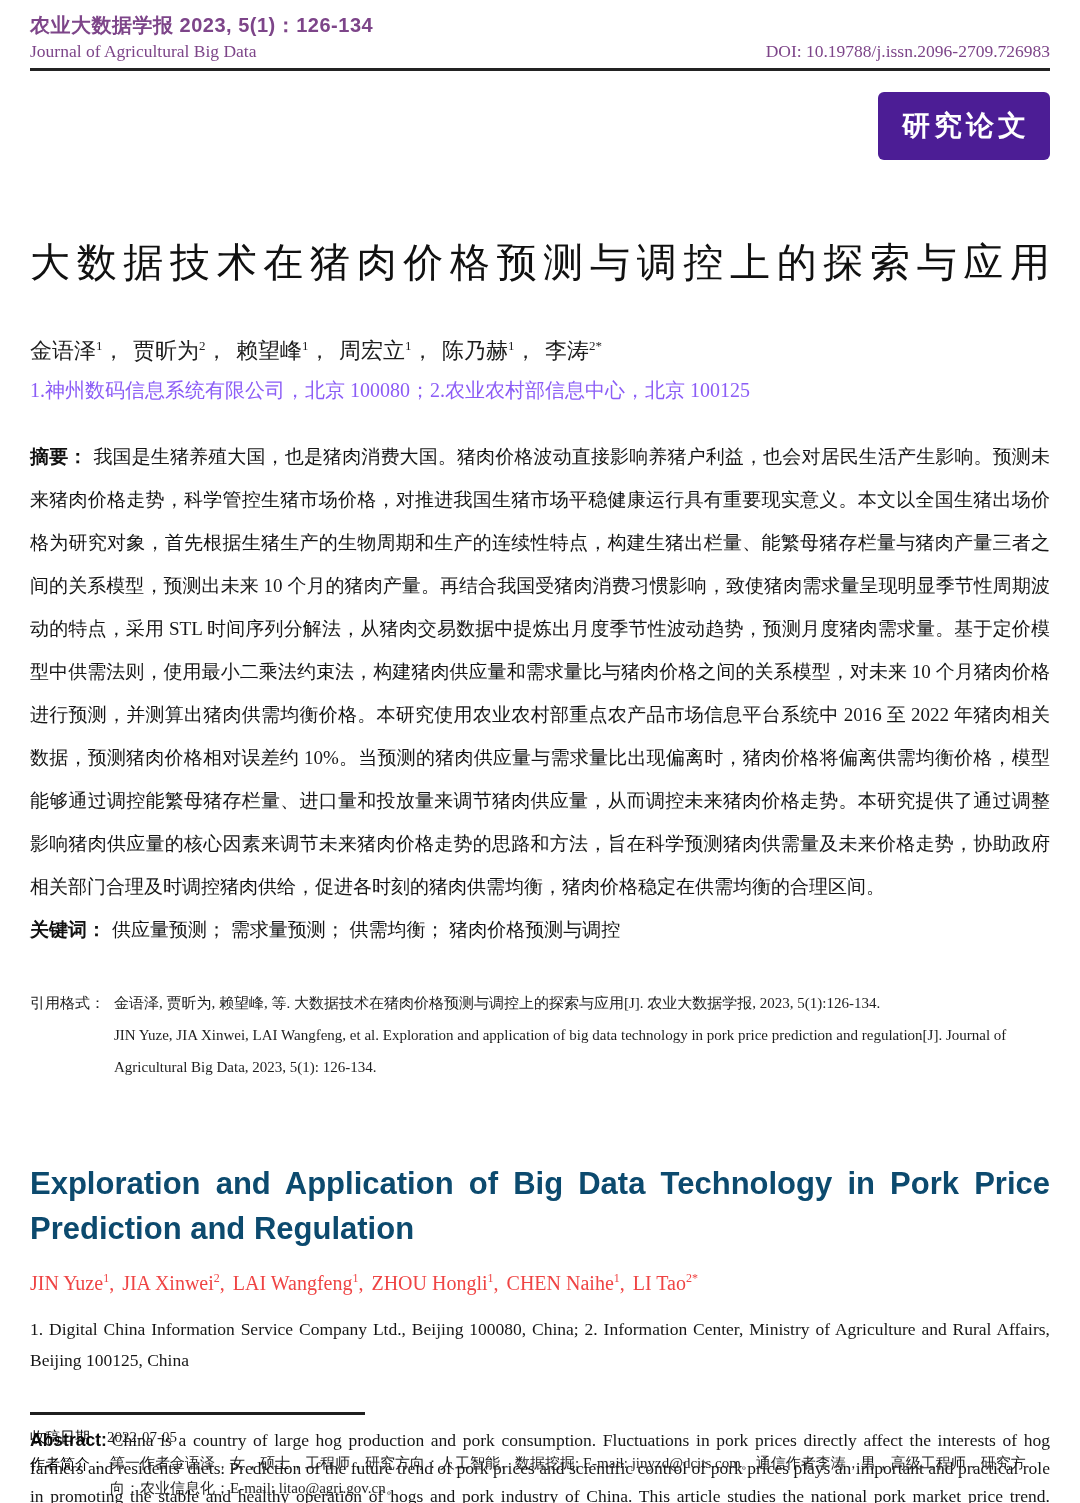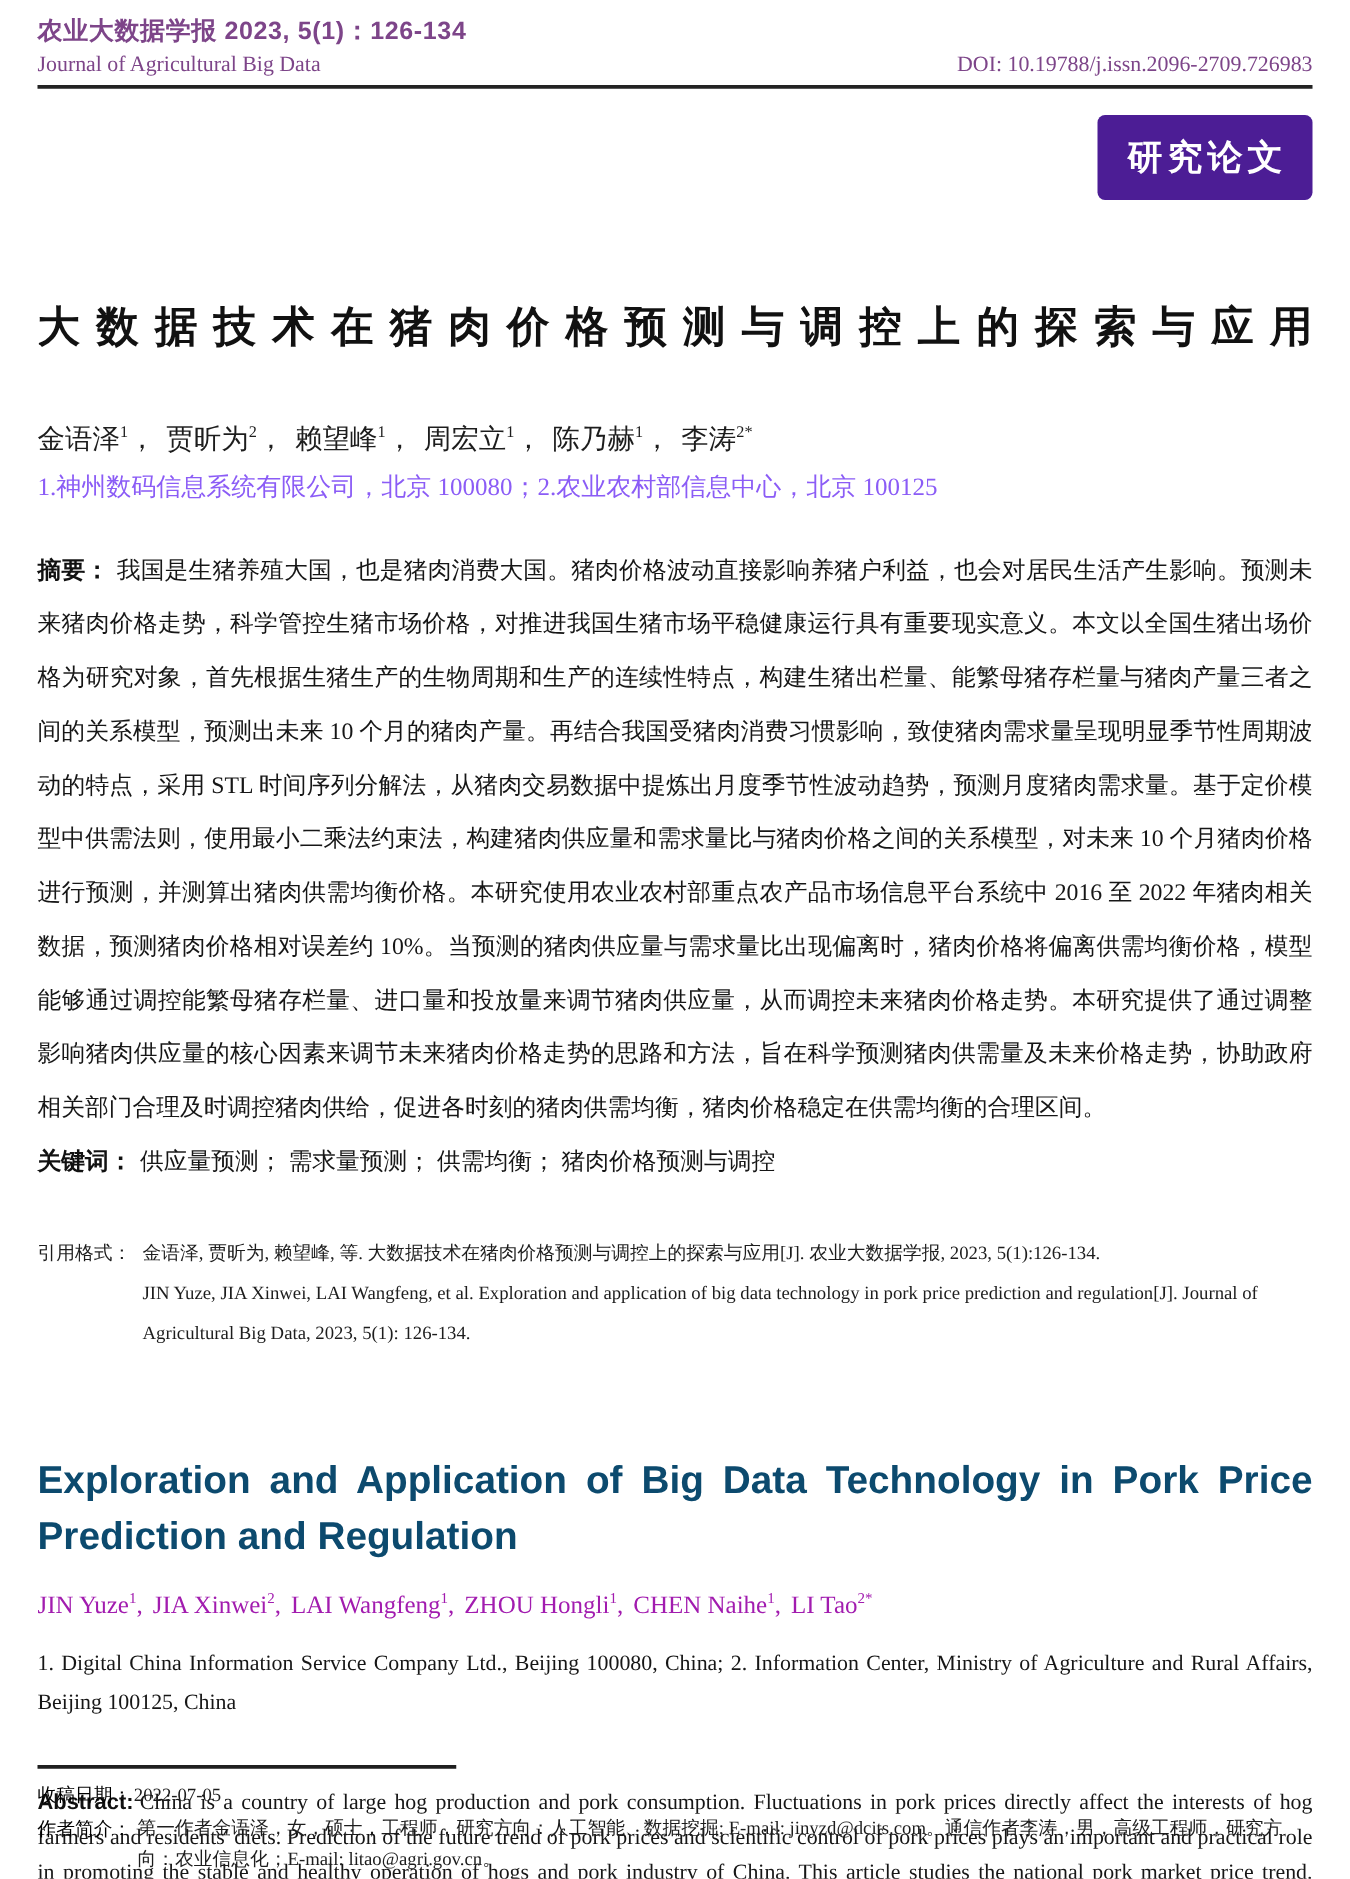--- a/index.html
+++ b/index.html
@@ -30,21 +30,21 @@
     background: #4c1d95; color: #ffffff;
     font-family: "Liberation Sans", "DejaVu Sans", sans-serif;
     font-weight: 700; font-size: 28px; letter-spacing: 4px;
     padding: 15px 20px 15px 24px; border-radius: 6px;
   }
 
   
   .title-cn {
     margin-top: 74px;
     font-family: "Liberation Sans", "DejaVu Sans", sans-serif;
-    font-weight: 700; font-size: 34px; line-height: 56px; color: #111;
+    font-weight: 400; font-size: 40px; line-height: 56px; color: #111;
     text-align: justify; text-align-last: justify;
   }
   .authors-cn { margin-top: 40px; font-size: 22px; line-height: 32px; color: #1d1d1d; }
   .authors-cn sup { font-size: 13px; }
   .author { margin-right: 3px; }
   .affil-cn { margin-top: 12px; font-size: 20px; line-height: 22px; color: #8b5cf6; }
 
   
   .abstract-cn {
     margin-top: 34px; font-size: 19px; line-height: 43px;
@@ -62,21 +62,21 @@
   .cite-label { position: absolute; left: 0; top: 0; }
   .cite-en { }
 
   
   .title-en {
     margin-top: 78px;
     font-family: "Liberation Sans", "DejaVu Sans", sans-serif;
     font-weight: 700; font-size: 31px; line-height: 45px; color: #0c4a6e;
     text-align: justify;
   }
-  .authors-en { margin-top: 12px; font-size: 20px; line-height: 30px; color: #a21caf; }
+  .authors-en { margin-top: 12px; font-size: 20px; line-height: 30px; color: #ef4444; }
   .authors-en sup { font-size: 12px; }
   .affil-en { margin-top: 16px; font-size: 17.5px; line-height: 31px; text-align: justify; color: #161616; }
   .abstract-en { margin-top: 50px; font-size: 17.5px; line-height: 28px; text-align: justify; color: #161616; }
   .en-label {
     font-family: "Liberation Sans", "DejaVu Sans", sans-serif;
     font-weight: 700; margin-right: 5px; color: #111;
   }
 
   
   .footer { position: absolute; left: 30px; right: 30px; top: 1412px; }

